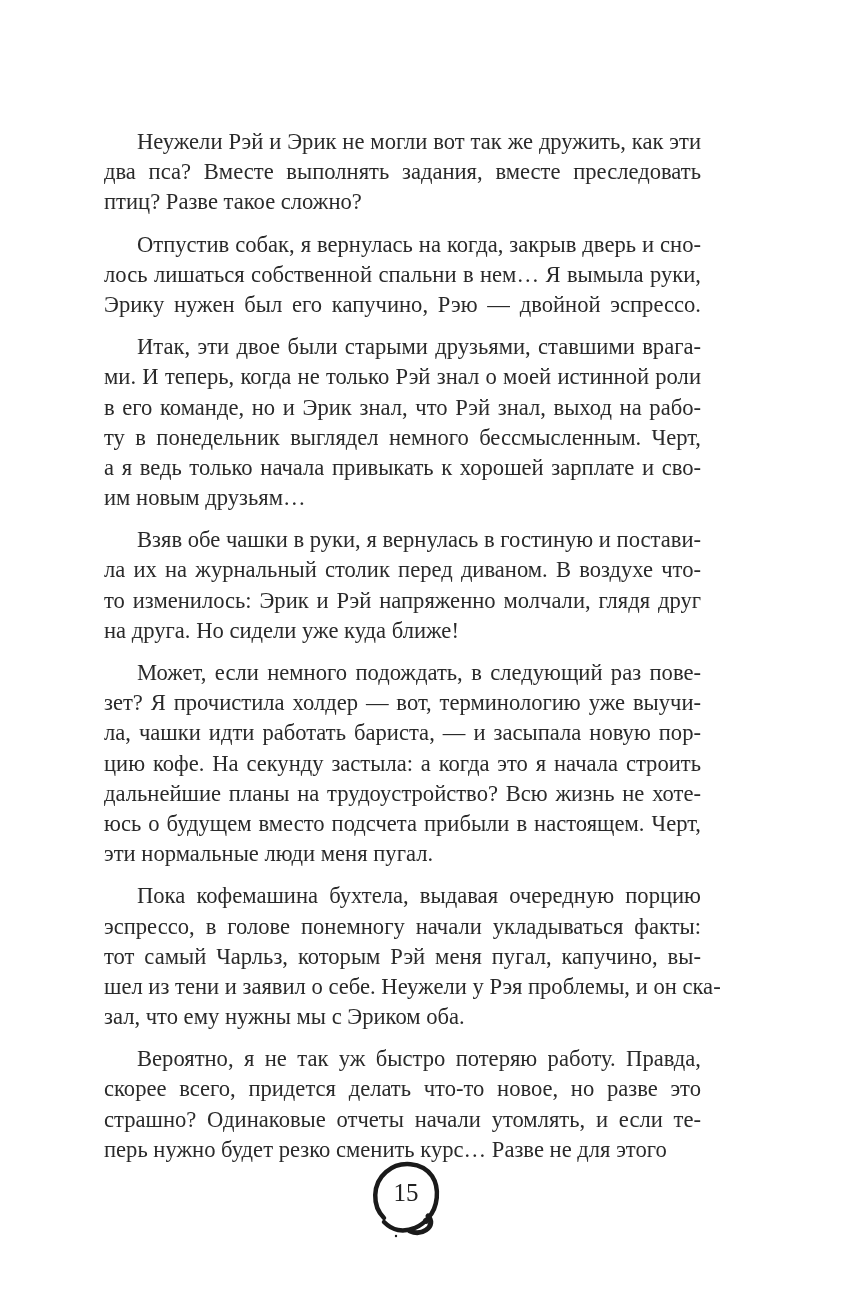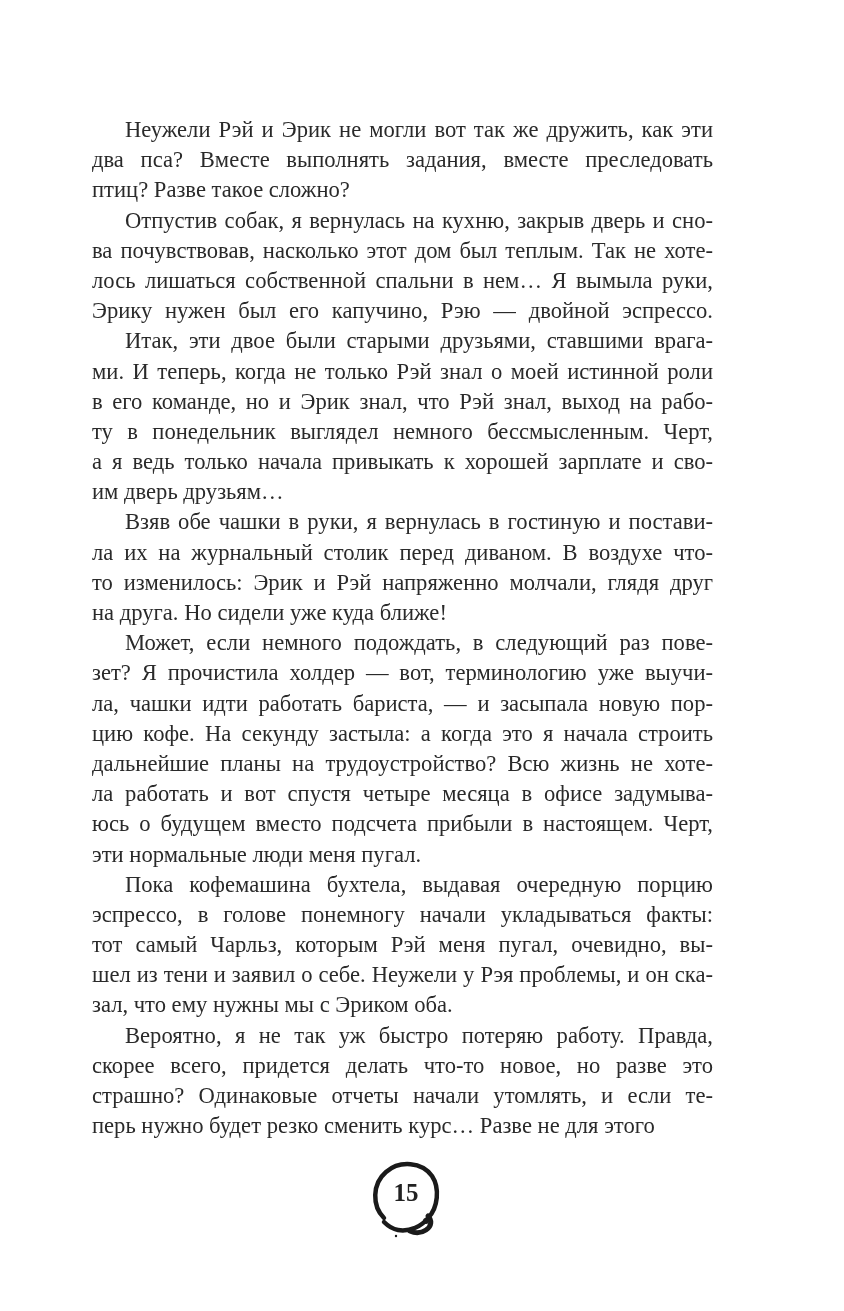--- a/index.html
+++ b/index.html
@@ -2,76 +2,74 @@
 <html><head>
   <meta charset="utf-8">
   <style>
     html, body { margin: 0; padding: 0; background: #ffffff; }
     body { width: 844px; height: 1311px; position: relative; overflow: hidden; }
     .page {
       position: absolute; left: 92px; top: 115px; width: 621px;
       font-family: "Liberation Serif", "DejaVu Serif", serif;
       font-size: 22.6px; line-height: 30.2px; color: #2a2a2a;
     }
-    .para { margin: 0; text-indent: 0; }
+    .para { margin: 12px; text-indent: 0; }
     .line { display: block; white-space: nowrap; text-align: justify; text-align-last: justify; height: 30.2px; }
     .line.last { text-align-last: left; }
     .line.indent { padding-left: 33px; }
     .pnum {
-      position: absolute; left: 370px; top: 1160px; width: 72px; height: 72px; font-weight: bold;
+      position: absolute; left: 370px; top: 1160px; width: 72px; height: 72px;
     }
     .pnum svg { position: absolute; left: 0; top: 0; }
     .pnum-text {
       position: absolute; left: 0; top: 0; width: 72px; height: 66px; line-height: 66px; text-align: center;
       font-family: "Liberation Serif", "DejaVu Serif", serif; font-size: 25px; color: #222;
     }
   </style>
 </head>
 <body>
 
 <div class="page" id="page-body">
     <div class="para">
       <span class="line indent">Неужели Рэй и Эрик не могли вот так же дружить, как эти</span>
       <span class="line">два пса? Вместе выполнять задания, вместе преследовать</span>
       <span class="line last">птиц? Разве такое сложно?</span>
     </div>
     <div class="para">
-      <span class="line indent">Отпустив собак, я вернулась на кухню, закрыв дверь и сно-</span>
-      <span class="line">ва почувствовав, насколько этот дом был теплым. Так не хоте-</span>
+      <span class="line indent">Отпустив собак, я вернулась на когда, закрыв дверь и сно-</span>
       <span class="line">лось лишаться собственной спальни в нем… Я вымыла руки,</span>
       <span class="line">Эрику нужен был его капучино, Рэю — двойной эспрессо.</span>
     </div>
     <div class="para">
       <span class="line indent">Итак, эти двое были старыми друзьями, ставшими врага-</span>
       <span class="line">ми. И теперь, когда не только Рэй знал о моей истинной роли</span>
       <span class="line">в его команде, но и Эрик знал, что Рэй знал, выход на рабо-</span>
       <span class="line">ту в понедельник выглядел немного бессмысленным. Черт,</span>
       <span class="line">а я ведь только начала привыкать к хорошей зарплате и сво-</span>
-      <span class="line last">им дверь друзьям…</span>
+      <span class="line last">им новым друзьям…</span>
     </div>
     <div class="para">
       <span class="line indent">Взяв обе чашки в руки, я вернулась в гостиную и постави-</span>
       <span class="line">ла их на журнальный столик перед диваном. В воздухе что-</span>
       <span class="line">то изменилось: Эрик и Рэй напряженно молчали, глядя друг</span>
       <span class="line last">на друга. Но сидели уже куда ближе!</span>
     </div>
     <div class="para">
       <span class="line indent">Может, если немного подождать, в следующий раз пове-</span>
       <span class="line">зет? Я прочистила холдер — вот, терминологию уже выучи-</span>
       <span class="line">ла, чашки идти работать бариста, — и засыпала новую пор-</span>
       <span class="line">цию кофе. На секунду застыла: а когда это я начала строить</span>
       <span class="line">дальнейшие планы на трудоустройство? Всю жизнь не хоте-</span>
-      <span class="line">ла работать и вот спустя четыре месяца в офисе задумыва-</span>
       <span class="line">юсь о будущем вместо подсчета прибыли в настоящем. Черт,</span>
       <span class="line last">эти нормальные люди меня пугал.</span>
     </div>
     <div class="para">
       <span class="line indent">Пока кофемашина бухтела, выдавая очередную порцию</span>
       <span class="line">эспрессо, в голове понемногу начали укладываться факты:</span>
-      <span class="line">тот самый Чарльз, которым Рэй меня пугал, очевидно, вы-</span>
+      <span class="line">тот самый Чарльз, которым Рэй меня пугал, капучино, вы-</span>
       <span class="line">шел из тени и заявил о себе. Неужели у Рэя проблемы, и он ска-</span>
       <span class="line last">зал, что ему нужны мы с Эриком оба.</span>
     </div>
     <div class="para">
       <span class="line indent">Вероятно, я не так уж быстро потеряю работу. Правда,</span>
       <span class="line">скорее всего, придется делать что-то новое, но разве это</span>
       <span class="line">страшно? Одинаковые отчеты начали утомлять, и если те-</span>
       <span class="line last">перь нужно будет резко сменить курс… Разве не для этого</span>
     </div>
   </div>

